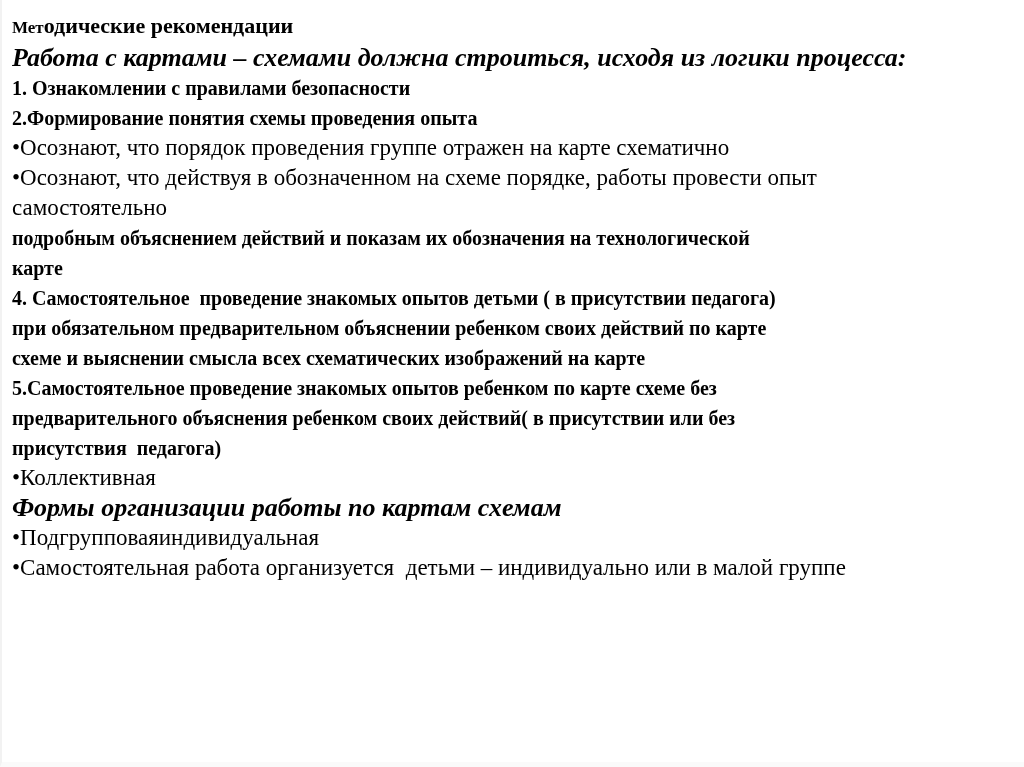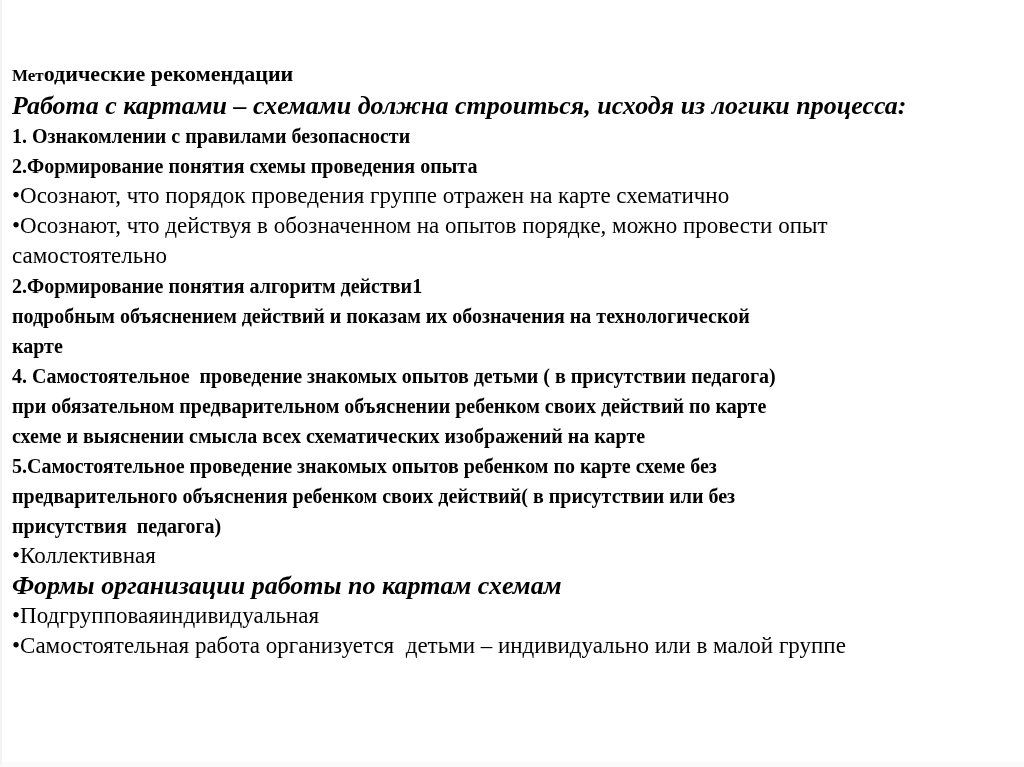--- a/index.html
+++ b/index.html
@@ -19,21 +19,20 @@
     color: #000000;
     box-sizing: border-box;
     border-left: 2px solid #f2f2f2;
     border-bottom: 5px solid #fafafa;
   }
   .content {
     position: absolute;
     top: 10px;
     left: 10px;
     right: 6px;
-    margin-top: 48px;
   }
   .title-line {
     font-weight: bold;
     line-height: 31px;
     white-space: pre;
   }
   .title-prefix {
     font-size: 17px;
   }
   .title-rest {
@@ -62,23 +61,22 @@
 <body>
 
 <div class="slide">
   <div class="content">
     <div class="title-line"><span class="title-prefix">Мет</span><span class="title-rest">одические рекомендации</span></div>
     <div id="slide-body">
         <div class="line bold-italic">Работа с картами – схемами должна строиться, исходя из логики процесса:</div>
         <div class="line bold">1. Ознакомлении с правилами безопасности</div>
         <div class="line bold">2.Формирование понятия схемы проведения опыта</div>
         <div class="line regular">•Осознают, что порядок проведения группе отражен на карте схематично</div>
-        <div class="line regular">•Осознают, что действуя в обозначенном на опытов порядке, можно провести опыт</div>
+        <div class="line regular">•Осознают, что действуя в обозначенном на схеме порядке, работы провести опыт</div>
         <div class="line regular">самостоятельно</div>
-        <div class="line bold">2.Формирование понятия алгоритм действи1</div>
         <div class="line bold">подробным объяснением действий и показам их обозначения на технологической</div>
         <div class="line bold">карте</div>
         <div class="line bold">4. Самостоятельное  проведение знакомых опытов детьми ( в присутствии педагога)</div>
         <div class="line bold">при обязательном предварительном объяснении ребенком своих действий по карте</div>
         <div class="line bold">схеме и выяснении смысла всех схематических изображений на карте</div>
         <div class="line bold">5.Самостоятельное проведение знакомых опытов ребенком по карте схеме без</div>
         <div class="line bold">предварительного объяснения ребенком своих действий( в присутствии или без</div>
         <div class="line bold">присутствия  педагога)</div>
         <div class="line regular">•Коллективная</div>
         <div class="line bold-italic">Формы организации работы по картам схемам</div>

